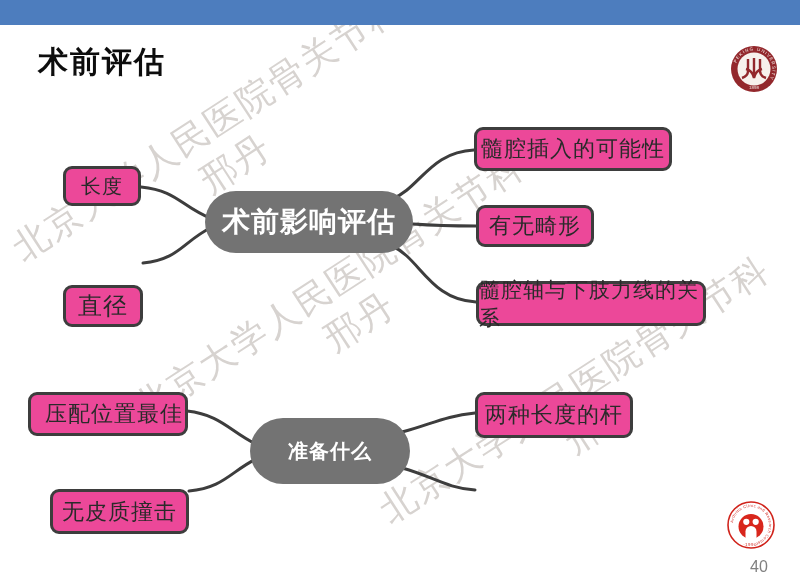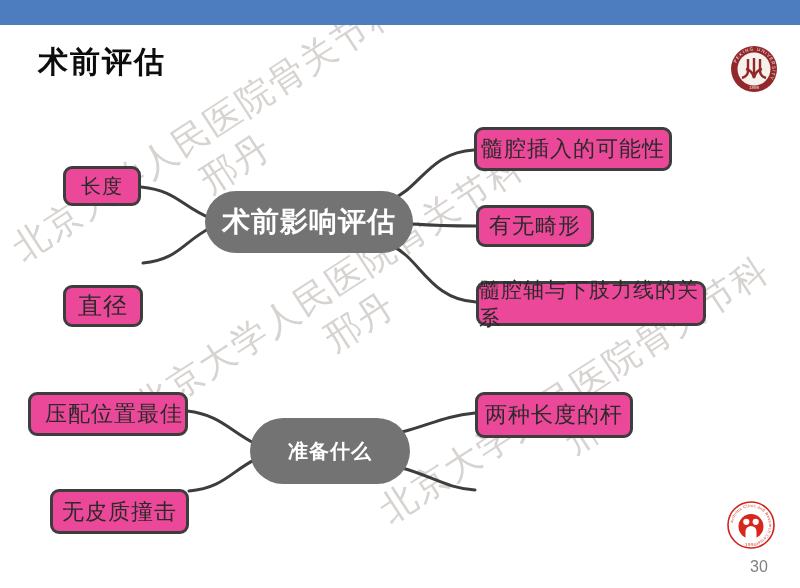--- a/index.html
+++ b/index.html
@@ -102,15 +102,15 @@
     <text font-size="4" fill="#d0231b" letter-spacing="0.4">
       <textPath href="#arthring" startOffset="2">Arthritis Clinic and Research Center</textPath>
     </text>
     <circle cx="25" cy="28.5" r="12.5" fill="#d8261c"></circle>
     <circle cx="20.3" cy="23.8" r="3.1" fill="#ffffff"></circle>
     <circle cx="29.7" cy="23.8" r="3.1" fill="#ffffff"></circle>
     <path d="M19.5,41 V33.5 A5.5,5.5 0 0 1 30.5,33.5 V41 Z" fill="#ffffff"></path>
     <text x="25" y="48.2" font-size="4.4" fill="#d0231b" text-anchor="middle" letter-spacing="0.5">·1990·</text>
   </svg>
 
-  <div class="pagenum">30</div>
+  <div class="pagenum">40</div>
 
 </div>
 
 </body></html>

